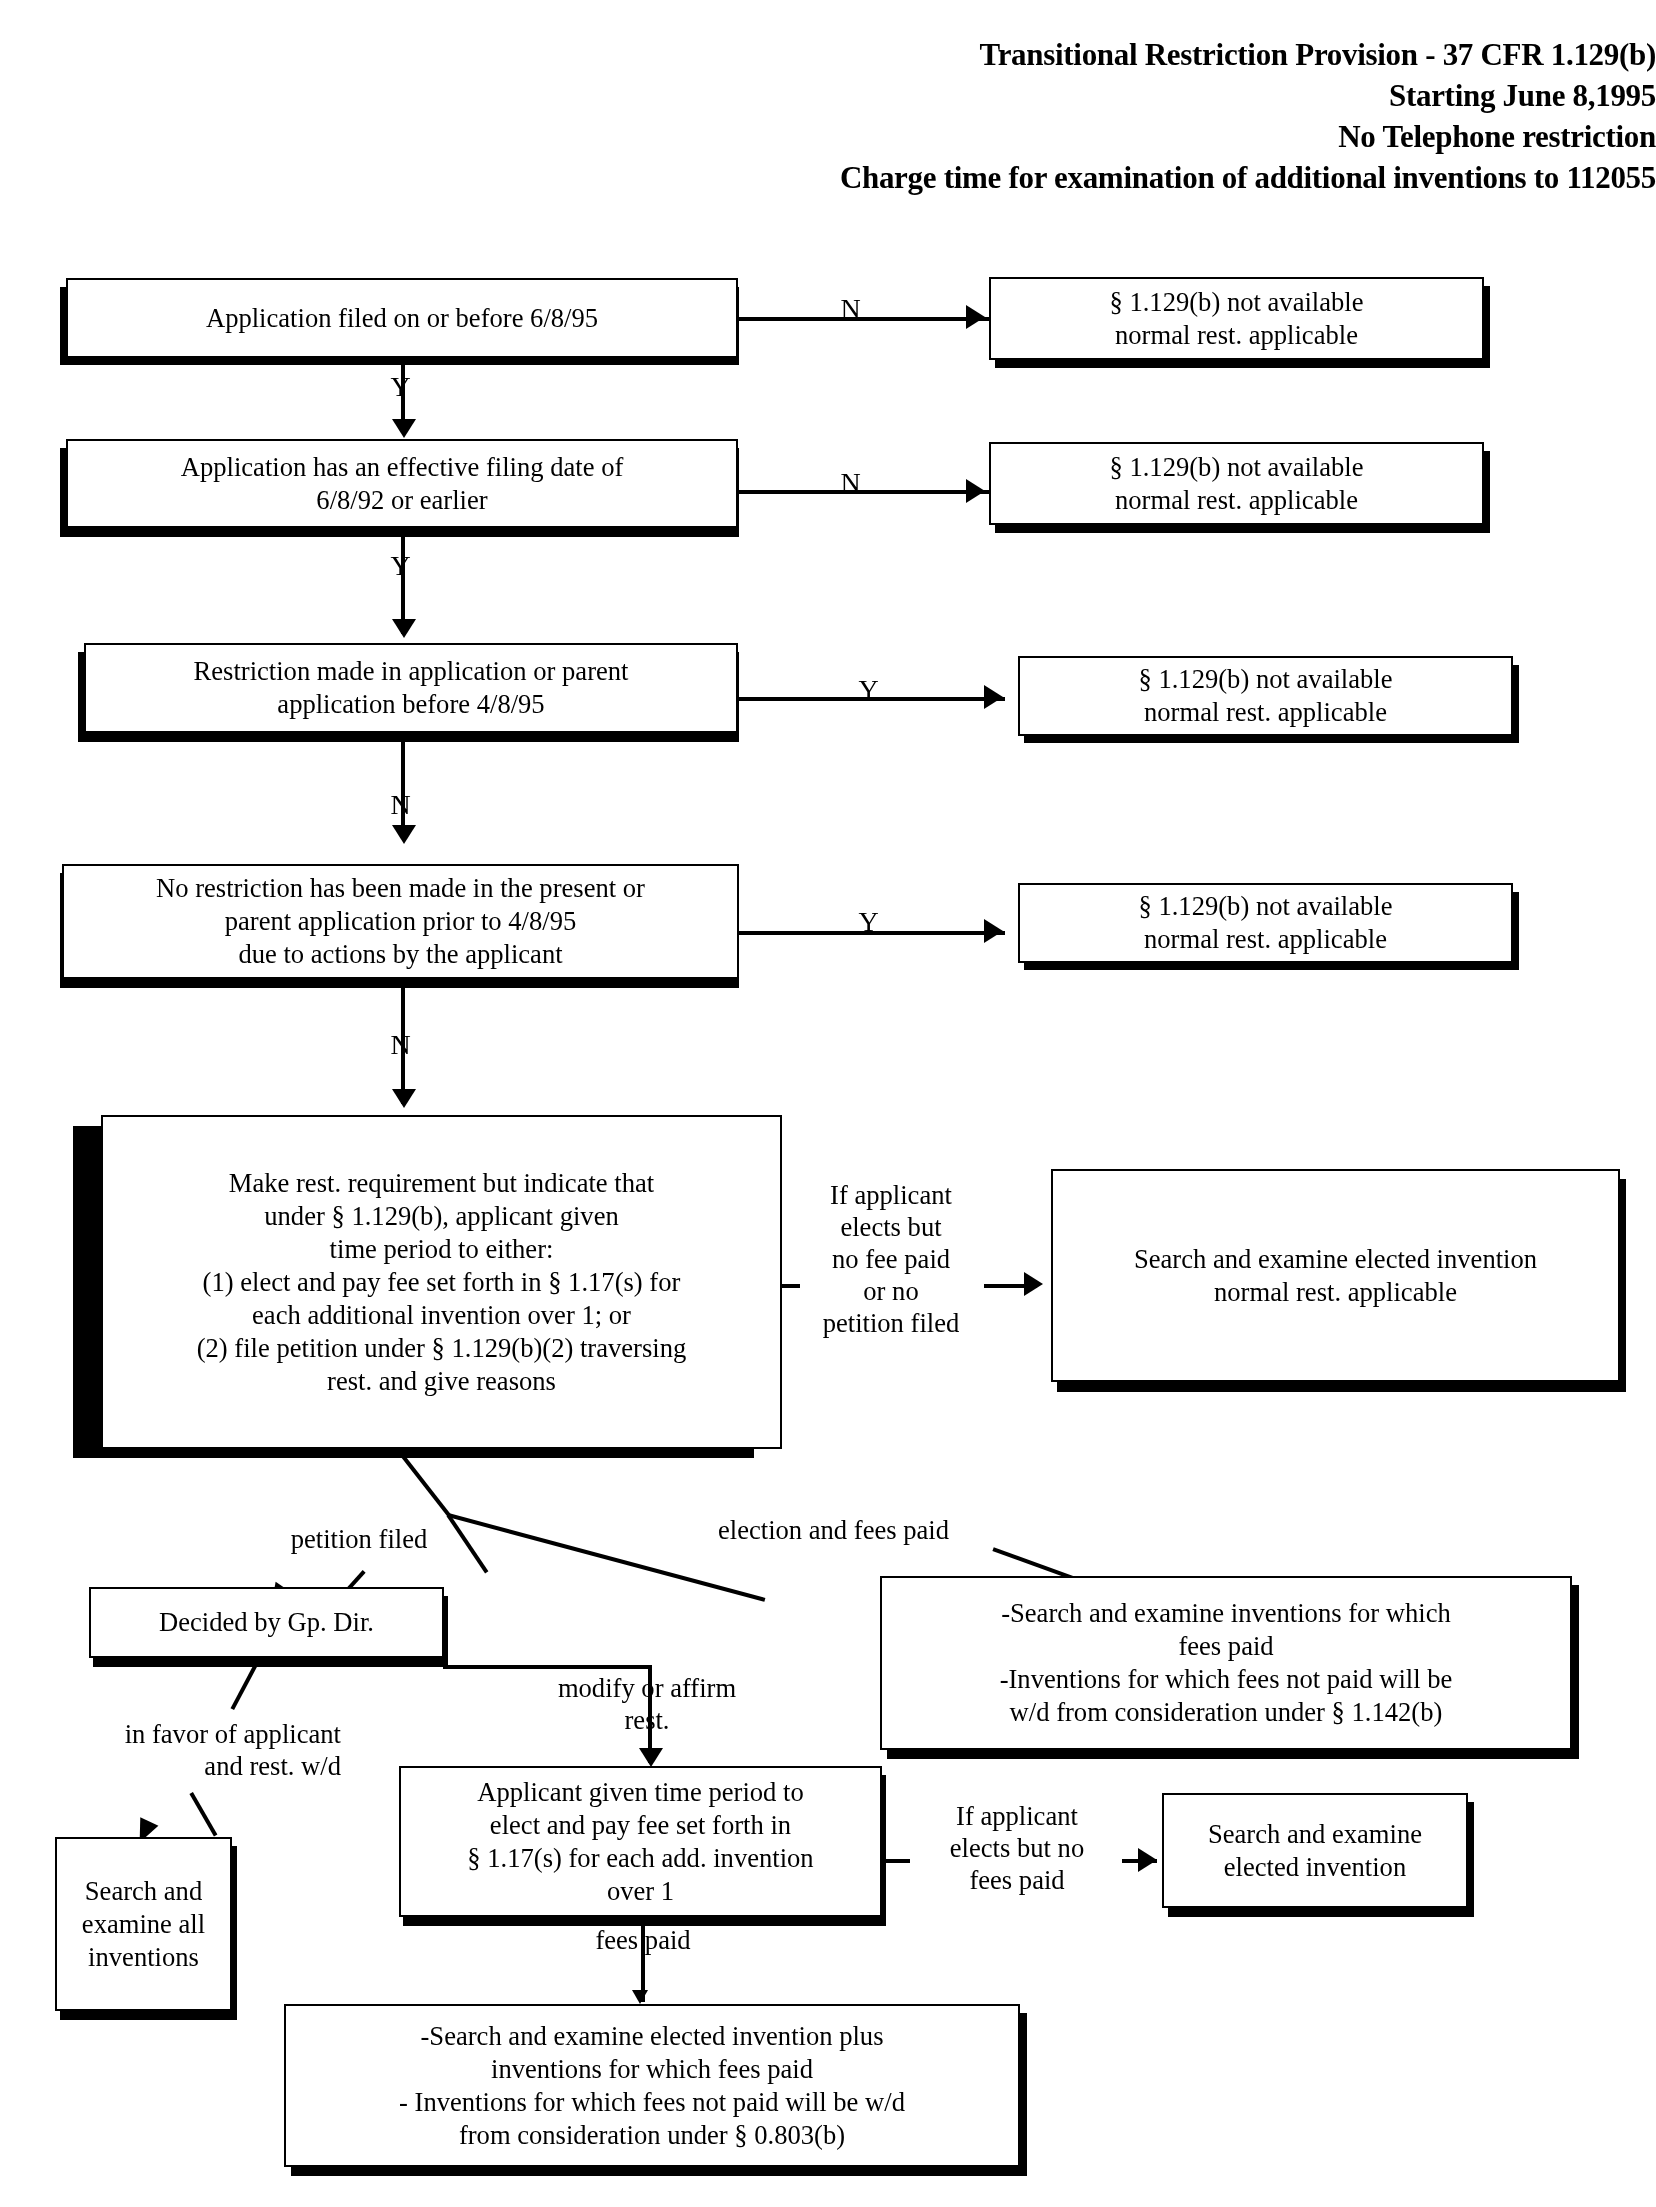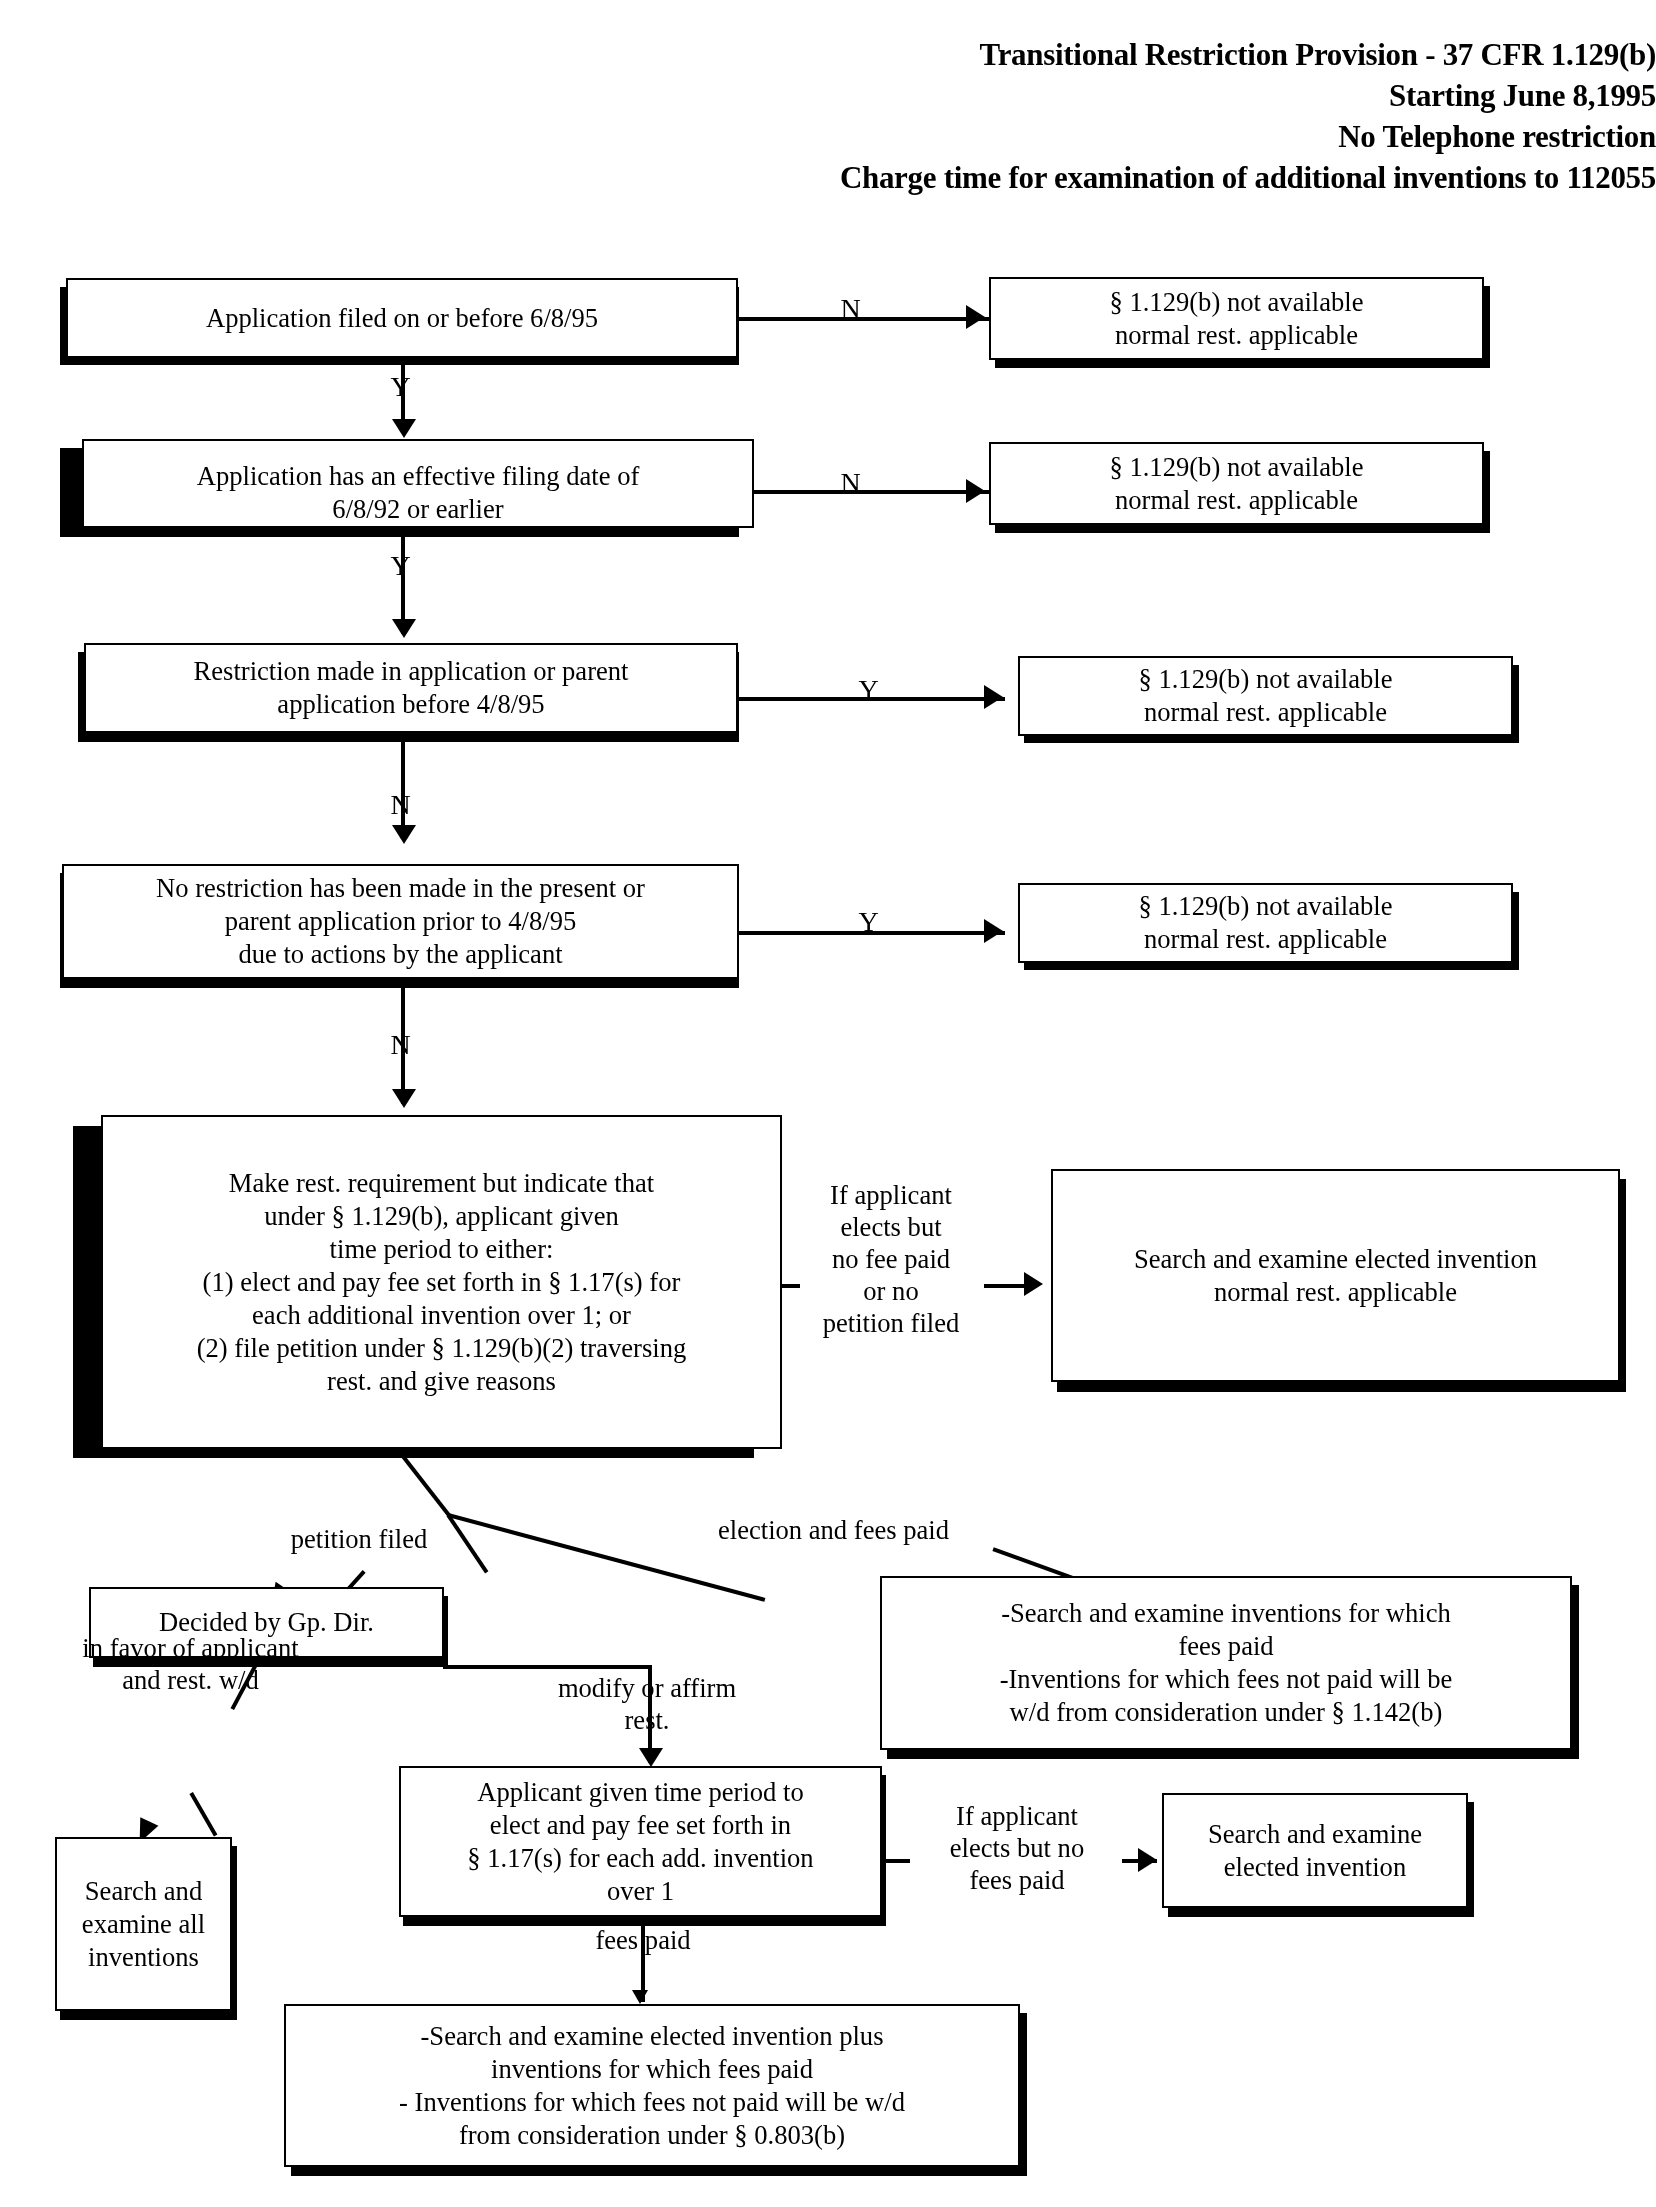--- a/index.html
+++ b/index.html
@@ -150,21 +150,21 @@
   <div class="box" style="left:989px; top:277px; width:495px; height:83px;">
     <div class="txt">§ 1.129(b) not available
 normal rest. applicable</div>
   </div>
 
   <div class="vline" style="left:401px; top:358px; height:75px;"></div>
   <div class="arrow-d" style="left:392px; top:419px;"></div>
   <div class="lbl yn" style="left:383px; top:371px; width:35px;">Y</div>
 
   <div class="shadow" style="left:60px; top:448px; width:679px; height:89px;"></div>
-  <div class="box" style="left:82px; top:439px; width:672px; height:89px;align-items:flex-end;">
+  <div class="box" style="left:66px; top:439px; width:672px; height:89px;">
     <div class="txt">Application has an effective filing date of
 6/8/92 or earlier</div>
   </div>
 
   <div class="hline" style="left:739px; top:490px; width:257px;"></div>
   <div class="arrow-r" style="left:966px; top:479px;"></div>
   <div class="lbl yn" style="left:833px; top:467px; width:35px;">N</div>
 
   <div class="shadow" style="left:995px; top:451px; width:495px; height:82px;"></div>
   <div class="box" style="left:989px; top:442px; width:495px; height:83px;">
@@ -271,21 +271,21 @@
     <div class="txt">Decided by Gp. Dir.</div>
   </div>
 
   <div class="hline" style="left:443px; top:1665px; width:208px;"></div>
   <div class="vline" style="left:648px; top:1665px; height:98px;"></div>
   <div class="arrow-d" style="left:639px; top:1748px;"></div>
   <div class="lbl" style="left:514px; top:1672px; width:266px;">modify or affirm
 rest.</div>
 
   <div class="diag" style="left:257px; top:1660px; width:53px; transform: rotate(118deg);"></div>
-  <div class="lbl" style="left:40px; top:1632px; width:301px;">in favor of applicant
+  <div class="lbl" style="left:40px; top:1718px; width:301px;text-align:right;">in favor of applicant
 and rest. w/d</div>
   <div class="diag" style="left:191px; top:1791px; width:49px; transform: rotate(60deg);"></div>
   <div class="arrow-rot" style="left:133px; top:1822px; transform: rotate(115deg);"></div>
 
   <div class="shadow" style="left:60px; top:1846px; width:177px; height:174px;"></div>
   <div class="box" style="left:55px; top:1837px; width:177px; height:174px;">
     <div class="txt">Search and
 examine all
 inventions</div>
   </div>

